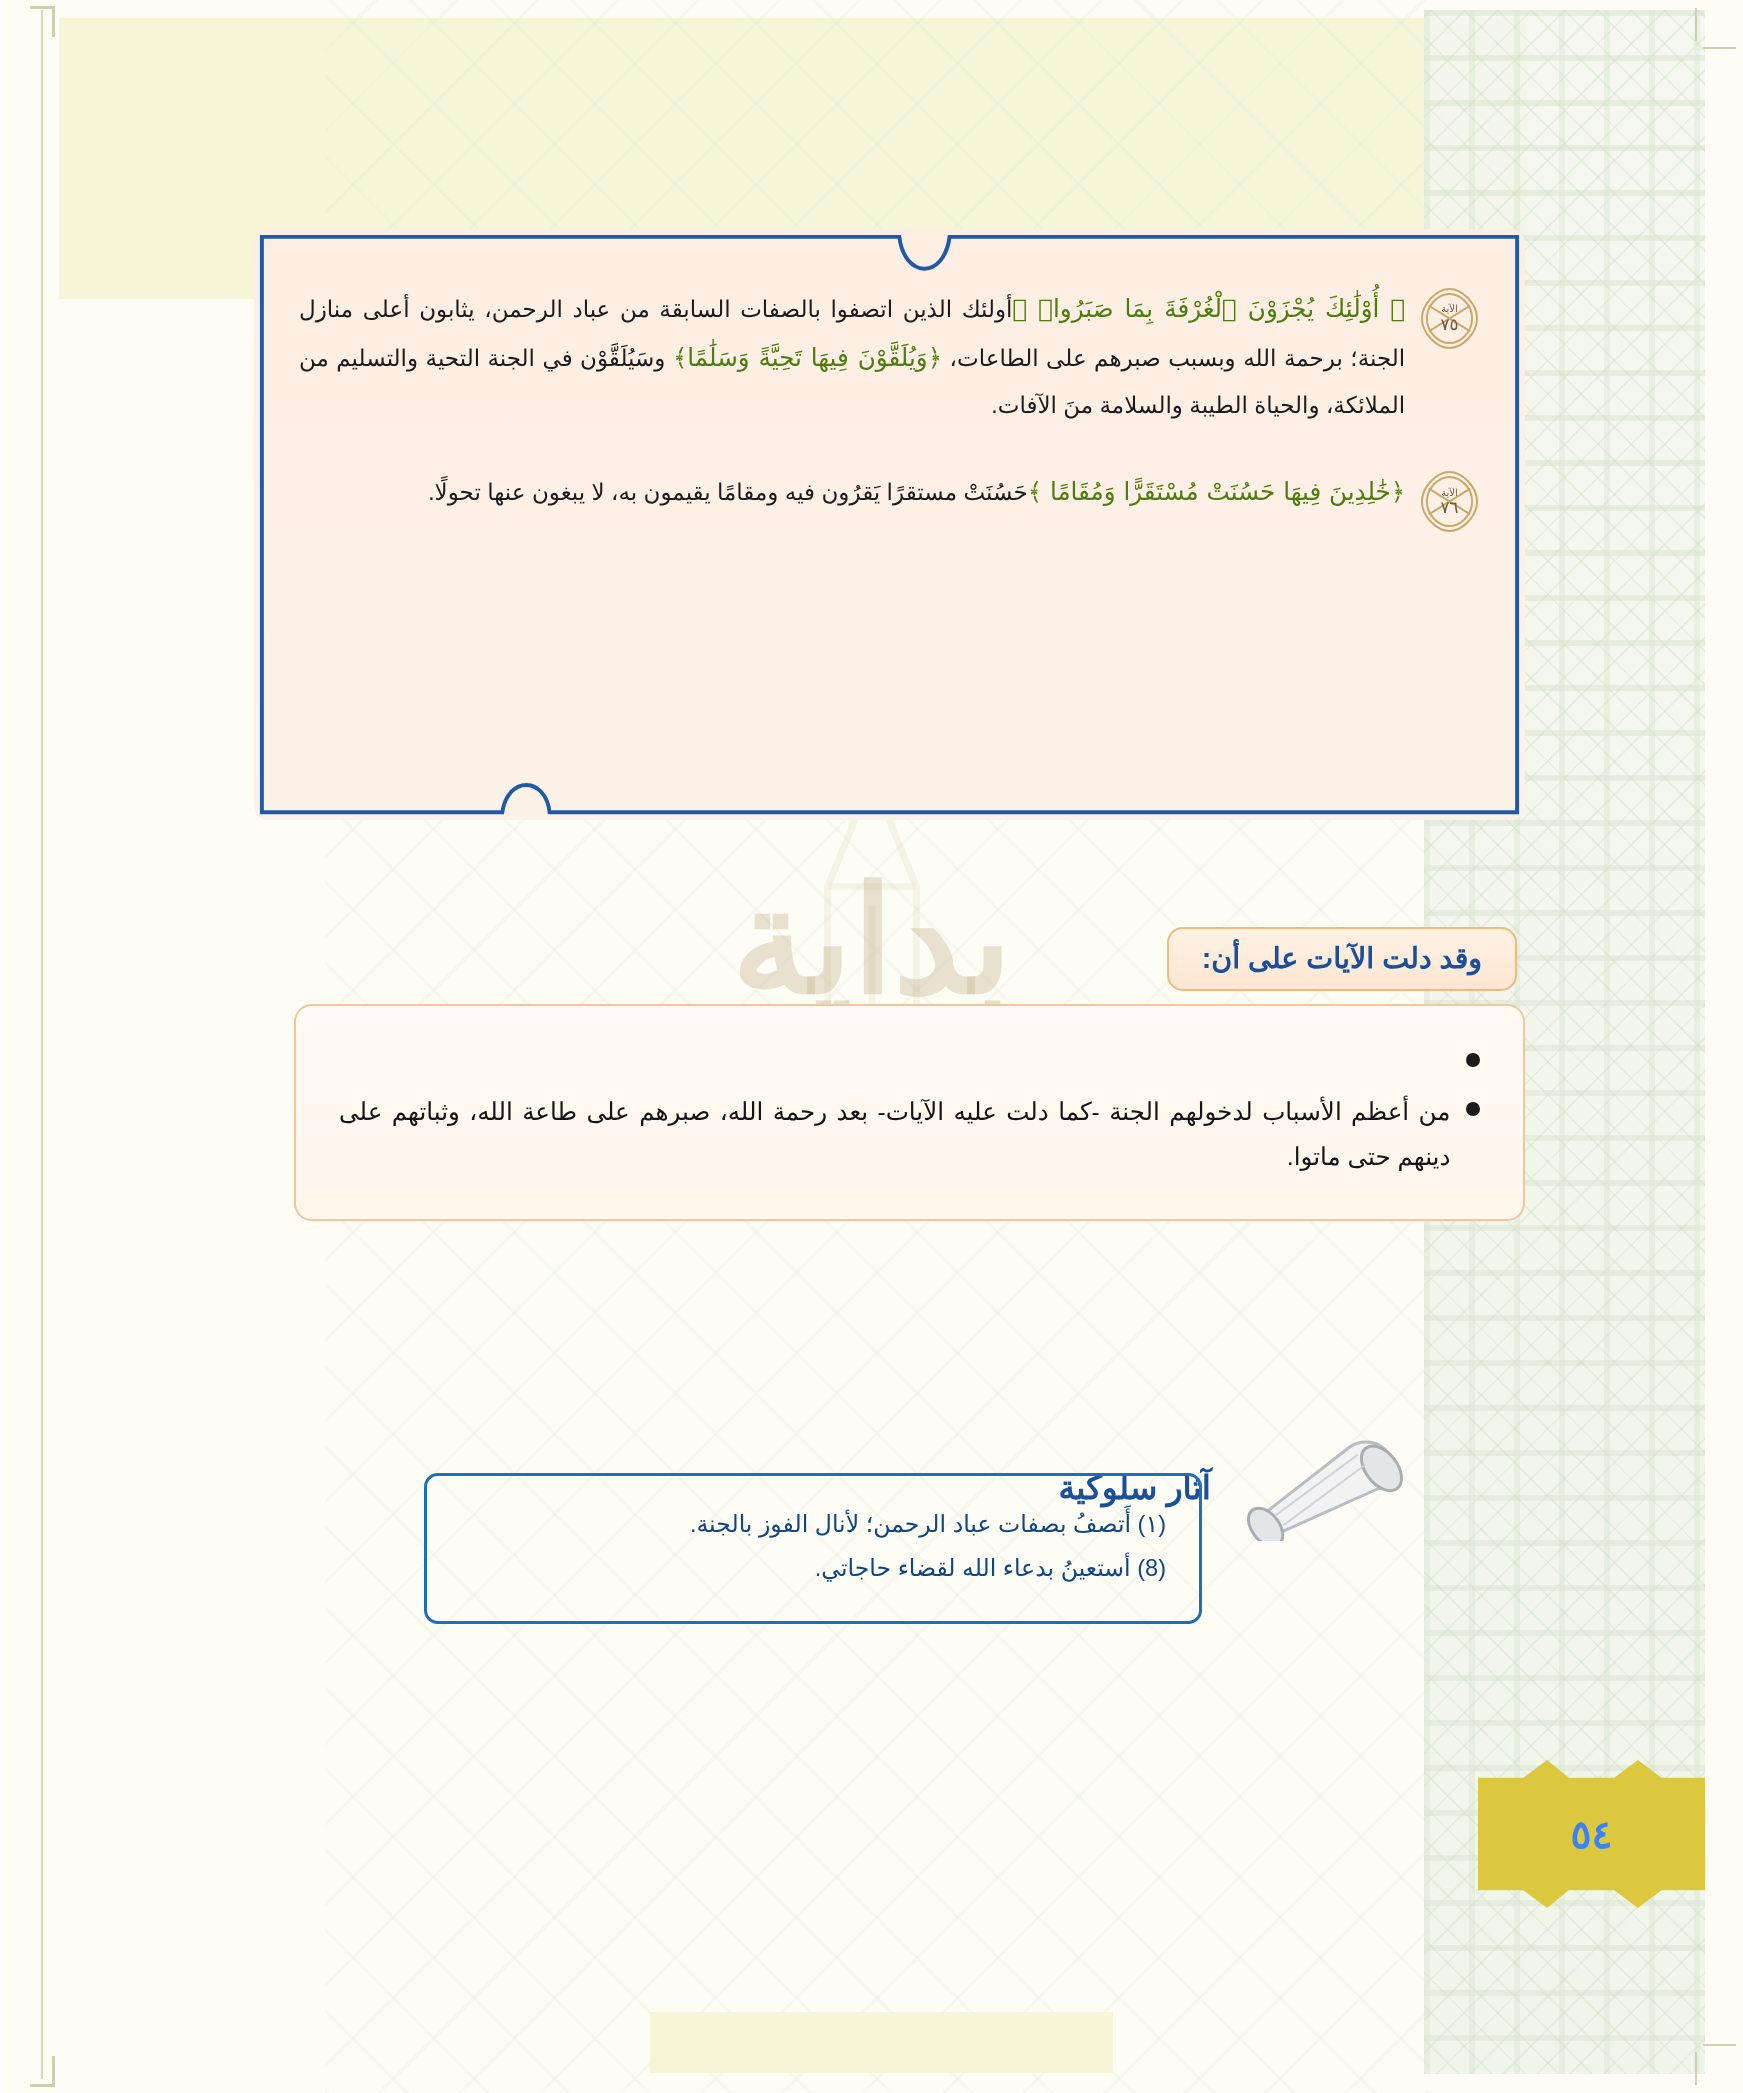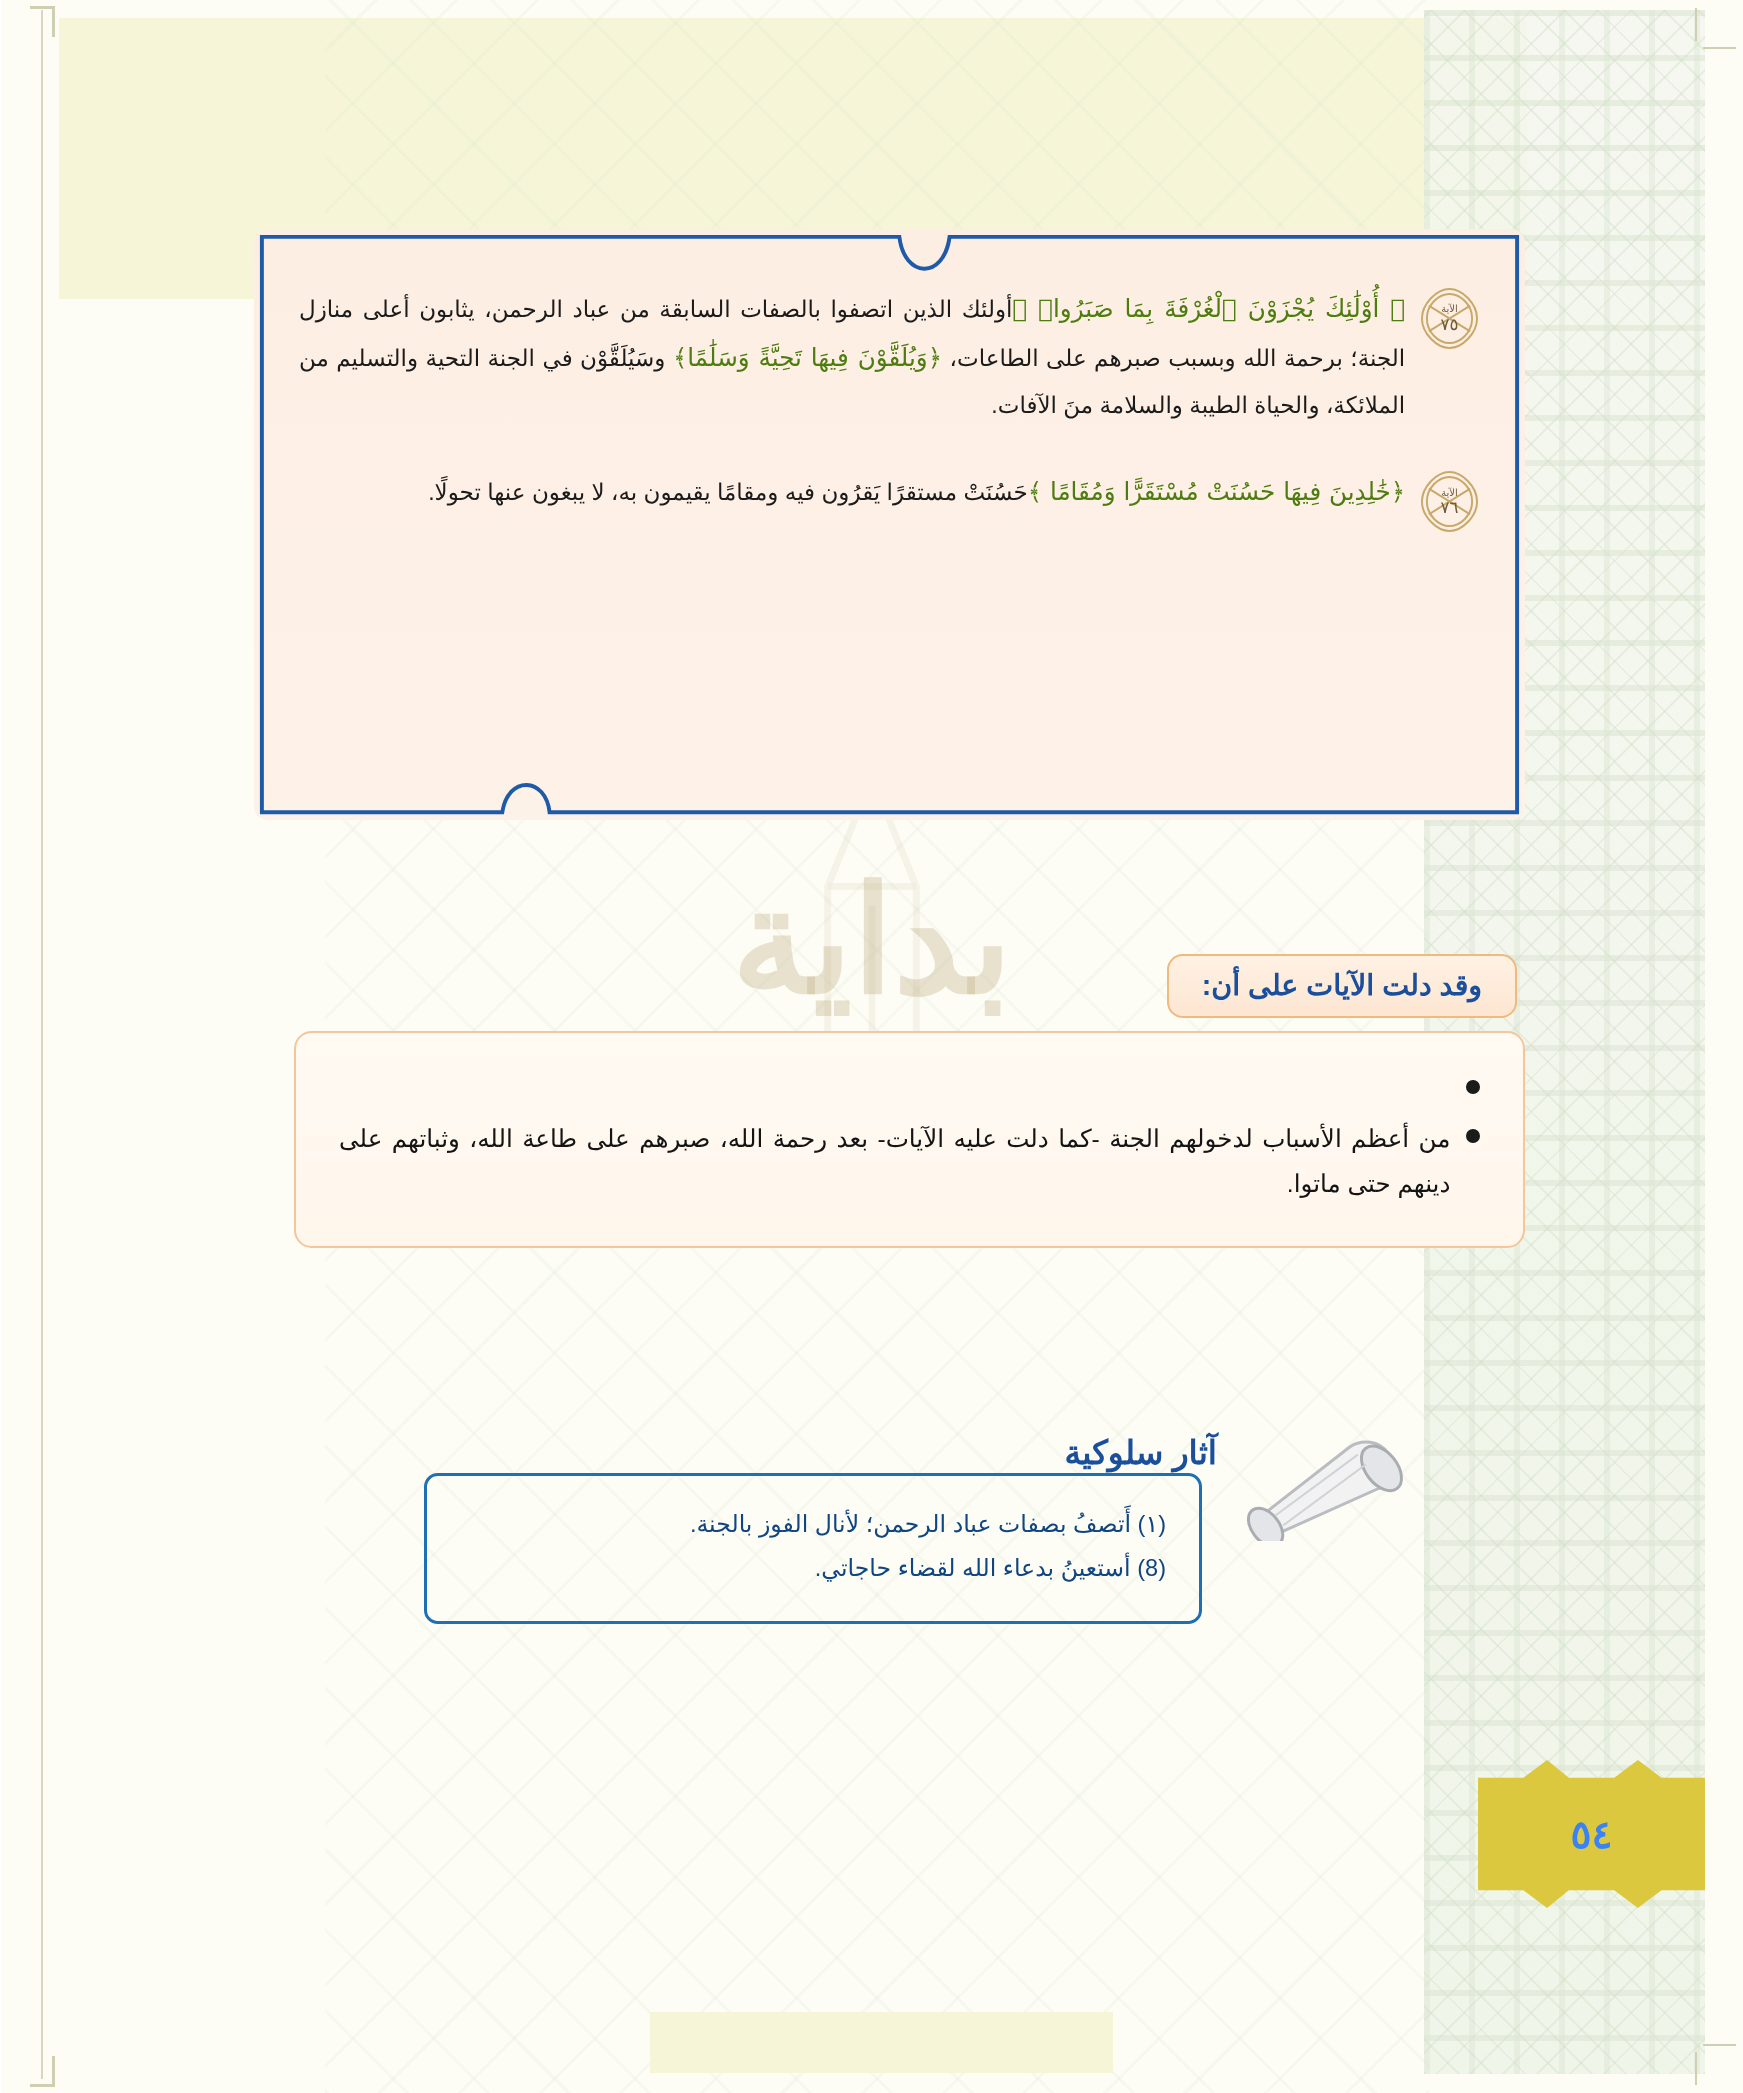--- a/index.html
+++ b/index.html
@@ -183,21 +183,21 @@
     color: #4d7c0f;
     font-family: "DejaVu Sans", "Liberation Sans", sans-serif;
     font-size: 24.6px;
     white-space: nowrap;
   }
 
   
   .points-wrap {
     position: absolute;
     left: 294px;
-    top: 954px;
+    top: 927px;
     width: 1231px;
   }
   .points-heading {
     position: relative;
     margin-right: 0;
     width: 100%;
     display: flex;
     justify-content: flex-start;
     padding-right: 7.9px;
   }
@@ -239,21 +239,22 @@
     color: #141414;
     text-align: justify;
   }
 
   
   .behav-title-row {
     position: absolute;
     right: 325px;
     top: 1433px;
     display: flex;
-    gap: 15px;
+    align-items: center;
+    gap: 21px;
     direction: rtl;
   }
   .behav-title {
     font-size: 33px;
     font-weight: bold;
     color: #1b4f9c;
   }
   .scroll-icon { width: 187px; height: 108px; }
 
   .behav-box {

